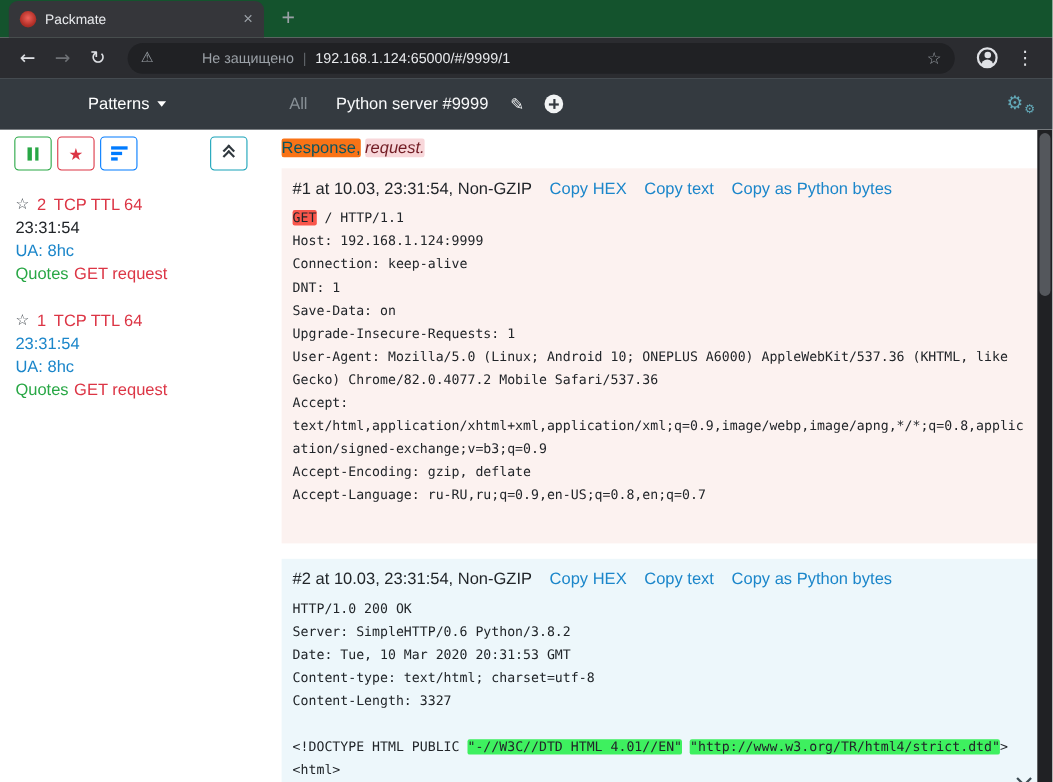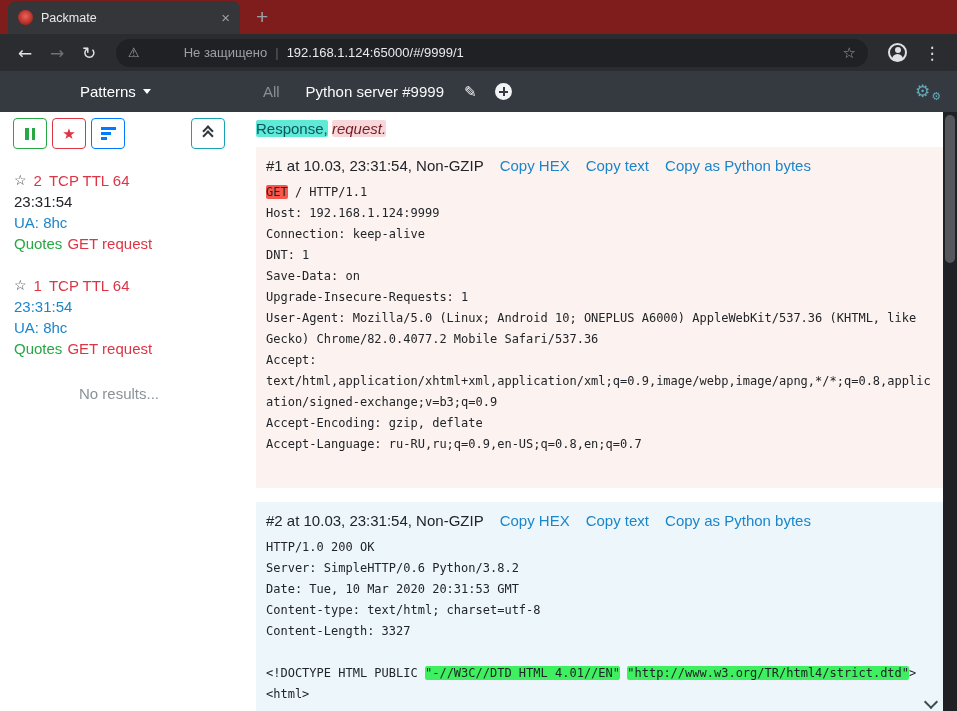--- a/index.html
+++ b/index.html
@@ -1,20 +1,20 @@
 <!DOCTYPE html>
 <html><head>
 <meta charset="utf-8">
 <style>
   * { margin:0; padding:0; box-sizing:border-box; }
   html,body { width:957px; height:711px; overflow:hidden; background:#fff;
               font-family:"Liberation Sans", sans-serif; }
 
   
-  .tabstrip { height:34px; background:#7f1d1d; display:flex; align-items:flex-end; }
+  .tabstrip { height:34px; background:#14532d; display:flex; align-items:flex-end; }
   .tab { margin-left:8px; width:232px; height:33px; background:#35363a;
          border-radius:8px 8px 0 0; display:flex; align-items:center; padding:0 10px; gap:8px; }
   .favicon { width:15px; height:15px; border-radius:50%;
              background:radial-gradient(circle at 50% 42%, #f0625a 0%, #b33028 60%, #7e241e 100%); flex:none; }
   .tab-title { color:#e8eaed; font-size:12.5px; flex:1; white-space:nowrap; overflow:hidden; }
   .tab-close { color:#9aa0a6; font-size:15px; line-height:1; }
   .new-tab { color:#9aa0a6; font-size:21px; margin:0 0 7px 16px; line-height:1; }
 
   .toolbar { height:37px; background:#2b2c30; display:flex; align-items:center; padding:0 12px; gap:6px; }
   .nav-ic { color:#dfe1e5; font-size:17px; width:26px; text-align:center;
@@ -27,21 +27,21 @@
   .sep  { color:#5f6368; }
   .url  { color:#e8eaed; }
   .bstar { margin-left:auto; color:#9aa0a6; font-size:15px; font-family:"DejaVu Sans", sans-serif; }
   .avatar { width:19px; height:19px; border-radius:50%; border:2px solid #dfe1e5; position:relative; margin:0 6px; }
   .avatar::before { content:""; position:absolute; left:4.5px; top:2px; width:6px; height:6px;
                     border-radius:50%; background:#dfe1e5; }
   .avatar::after  { content:""; position:absolute; left:2px; top:9px; width:11px; height:6px;
                     border-radius:6px 6px 0 0; background:#dfe1e5; }
 
   
-  .appbar { height:41px; background:#343a40; display:flex; align-items:center;
+  .appbar { height:47px; background:#343a40; display:flex; align-items:center;
             color:#fff; font-size:15px; padding-left:80px; }
   .patterns { display:flex; align-items:center; gap:7px; color:#fff; }
   .caret { width:0; height:0; border-left:4.5px solid transparent; border-right:4.5px solid transparent;
            border-top:5px solid #fff; }
   .tab-all { margin-left:112px; color:#889096; }
   .tab-current { margin-left:26px; color:#f8f9fa; }
   .pencil { margin-left:20px; color:#f1f3f4; font-size:15px; font-family:"DejaVu Sans", sans-serif; }
   .addbtn { margin-left:18px; width:17px; height:17px; border-radius:50%; background:#f1f3f4; position:relative; }
   .addbtn::before, .addbtn::after { content:""; position:absolute; background:#343a40; }
   .addbtn::before { left:8px; top:4px; width:2px; height:9px; }
@@ -80,21 +80,21 @@
   .s-time.blue { color:#1b86ca; }
   .s-ua { color:#1b86ca; }
   .s-quotes { color:#28a745; margin-right:5px; }
   .s-req { color:#dc3545; }
   .no-results { margin-top:26px; text-align:center; color:#8a9298; font-size:15px; }
 
   
   .main { flex:1; padding:8px 14px 0 18px; overflow:hidden; }
   .legend { font-size:15px; color:#212529; margin-bottom:10px; }
   .hl { border-radius:2px; }
-  .hl-response { background:#5eead4; color:#0c5460; }
+  .hl-response { background:#f97316; color:#0c5460; }
   .hl-request  { background:#f8d7da; color:#721c24;font-style:italic; }
   .hl-red   { background:#f9564b; }
   .hl-green { background:#3ef05f; }
 
   .packet { border-radius:0; padding:10px 10px 12px; margin-bottom:14px; }
   .packet.request  { background:#fcf2f0; }
   .packet.response { background:#edf7fb; }
   .p-head { display:flex; align-items:baseline; gap:16px; font-size:15px; color:#212529; margin-bottom:8px; }
   .p-link { color:#1b86ca; text-decoration:none; cursor:pointer; }
   .p-body { font-family:"DejaVu Sans Mono", monospace; font-size:12px; line-height:21px;
@@ -197,21 +197,20 @@
         <span class="s-count">1</span>
         <span class="s-proto">TCP TTL 64</span>
       </div>
       <div class="s-time blue">23:31:54</div>
       <div class="s-ua">UA: 8hc</div>
       <div>
         <span class="s-quotes">Quotes</span><span class="s-req">GET request</span>
       </div>
     </div>
 
-    <div class="no-results">No results...</div>
   </aside>
 
   <main class="main">
     <div class="legend"><span class="hl hl-response">Response,</span><span> </span><span class="hl hl-request">request.</span></div>
 
     <section class="packet request">
       <div class="p-head">
         <span>#1 at 10.03, 23:31:54, Non-GZIP</span>
         <a class="p-link">Copy HEX</a>
         <a class="p-link">Copy text</a>

